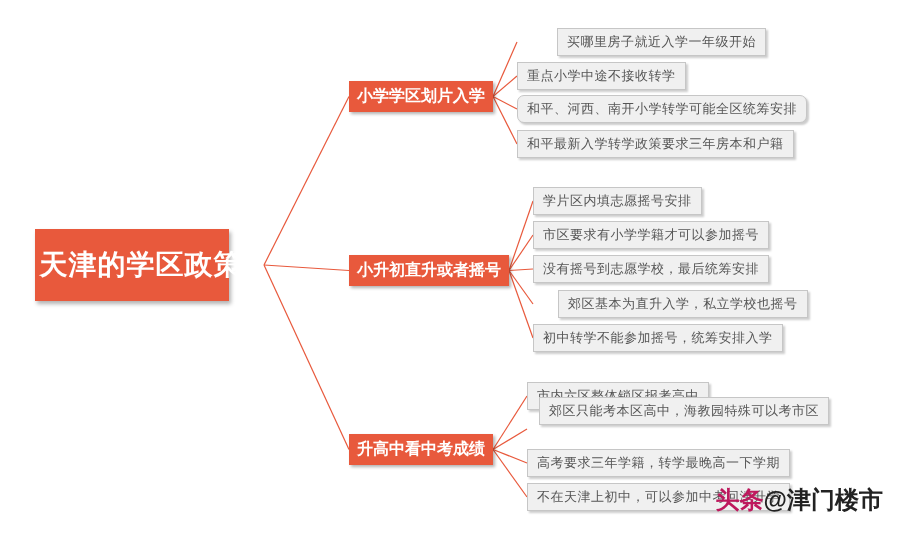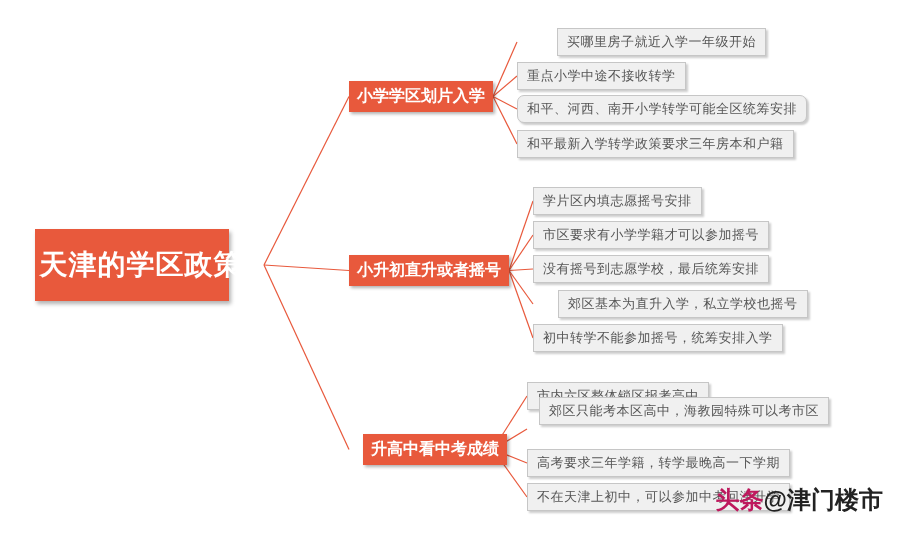--- a/index.html
+++ b/index.html
@@ -51,21 +51,21 @@
     color: #555555;
     font-size: 13px;
     letter-spacing: 0.5px;
     padding: 4px 9px;
     box-shadow: 2px 2px 2px rgba(0,0,0,0.2);
   }
   
   #root { left: 35px;  top: 229px; width: 194px; height: 72px; padding-left: 18px; }
   #b0   { left: 349px; top: 81px; }
   #b1   { left: 349px; top: 255px; }
-  #b2   { left: 363px; top: 434px; }
+  #b2   { left: 349px; top: 434px; }
 
   #b0c0 { left: 517px; top: 28px; margin-left: 40px; }
   #b0c1 { left: 517px; top: 62px; }
   #b0c2 { left: 517px; top: 95px; border-radius: 7px; }
   #b0c3 { left: 517px; top: 130px; }
 
   #b1c0 { left: 533px; top: 187px; }
   #b1c1 { left: 533px; top: 221px; }
   #b1c2 { left: 533px; top: 255px; }
   #b1c3 { left: 533px; top: 290px; margin-left: 25px; }

